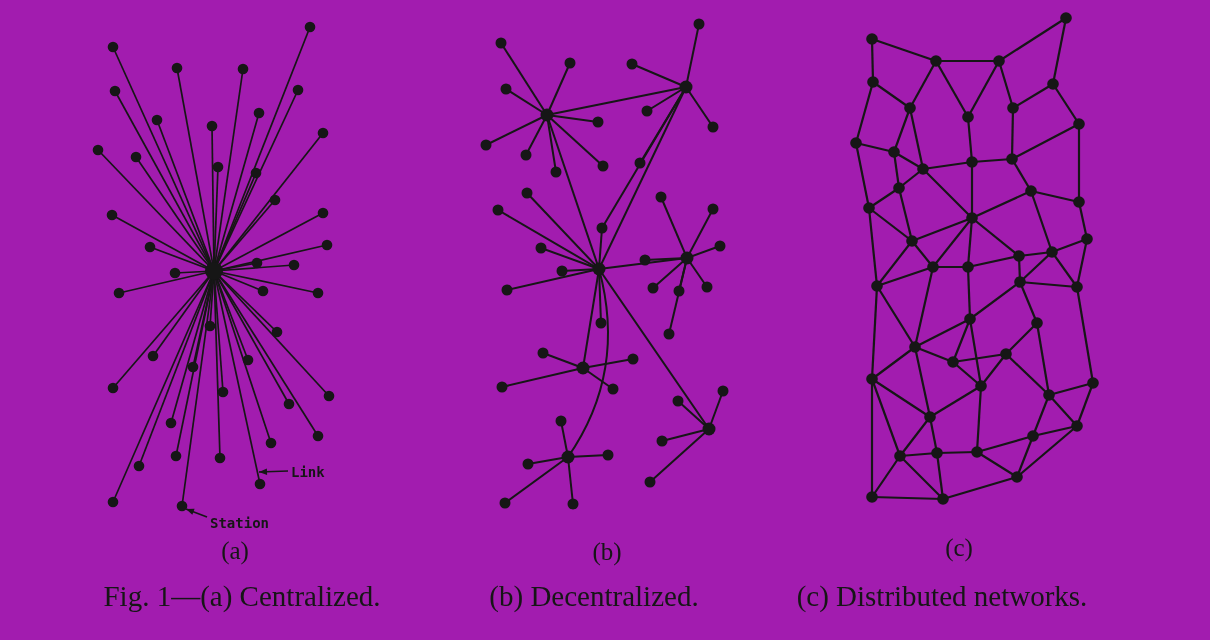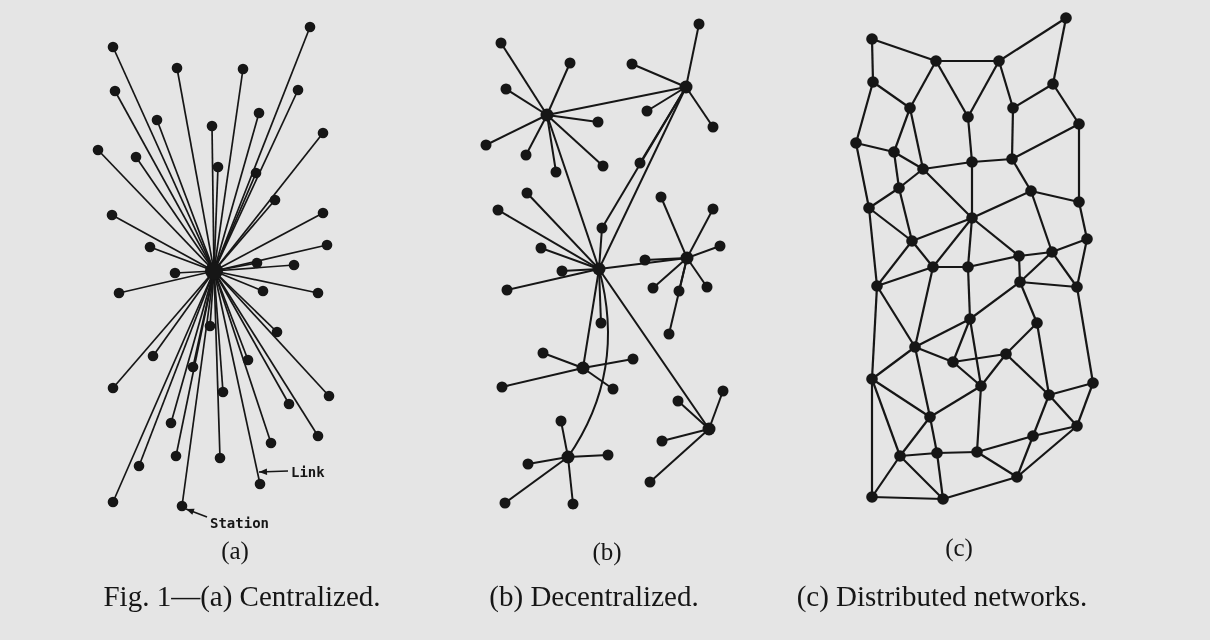--- a/index.html
+++ b/index.html
@@ -4,21 +4,21 @@
 <style>
   html, body {
     margin: 0;
     padding: 0;
     background: #ffffff;
   }
   .page {
     position: relative;
     width: 1210px;
     height: 640px;
-    background: #e5e5e5;
+    background: #a21caf;
     overflow: hidden;
   }
   svg text.caption {
     font-family: "Liberation Serif", serif;
     font-size: 29px;
     fill: #161616;
   }
   svg text.sublabel {
     font-family: "Liberation Serif", serif;
     font-size: 25px;

